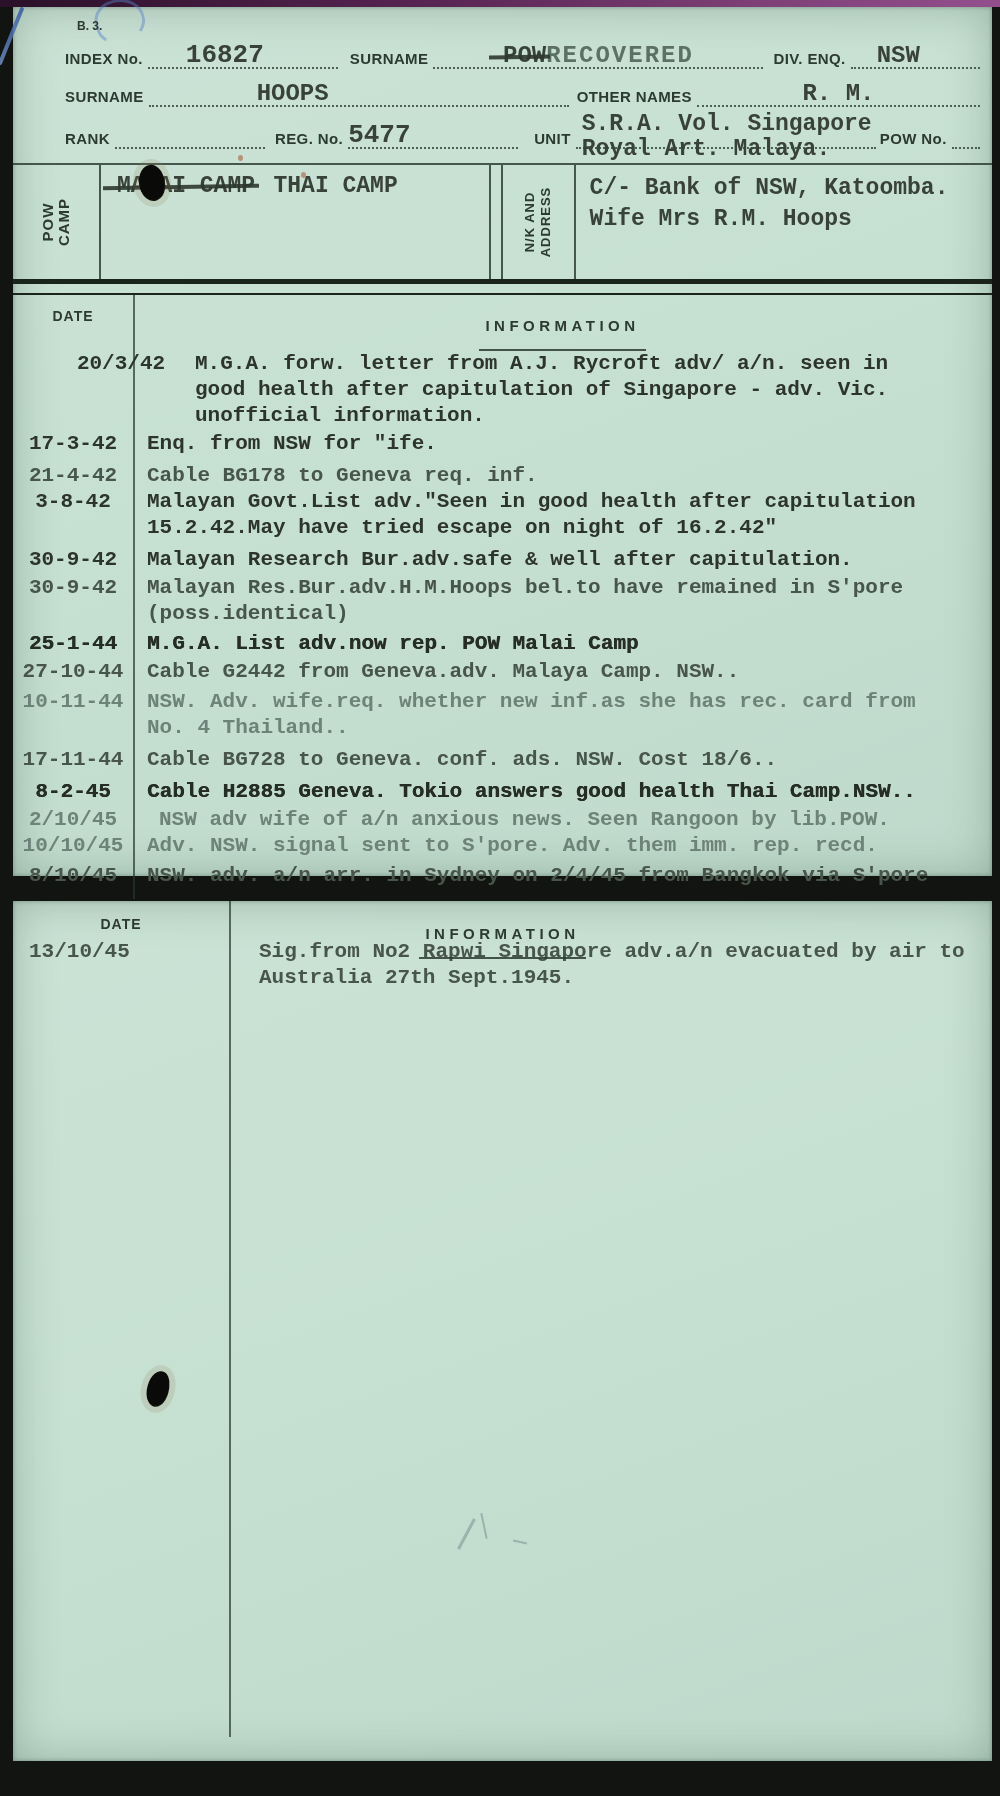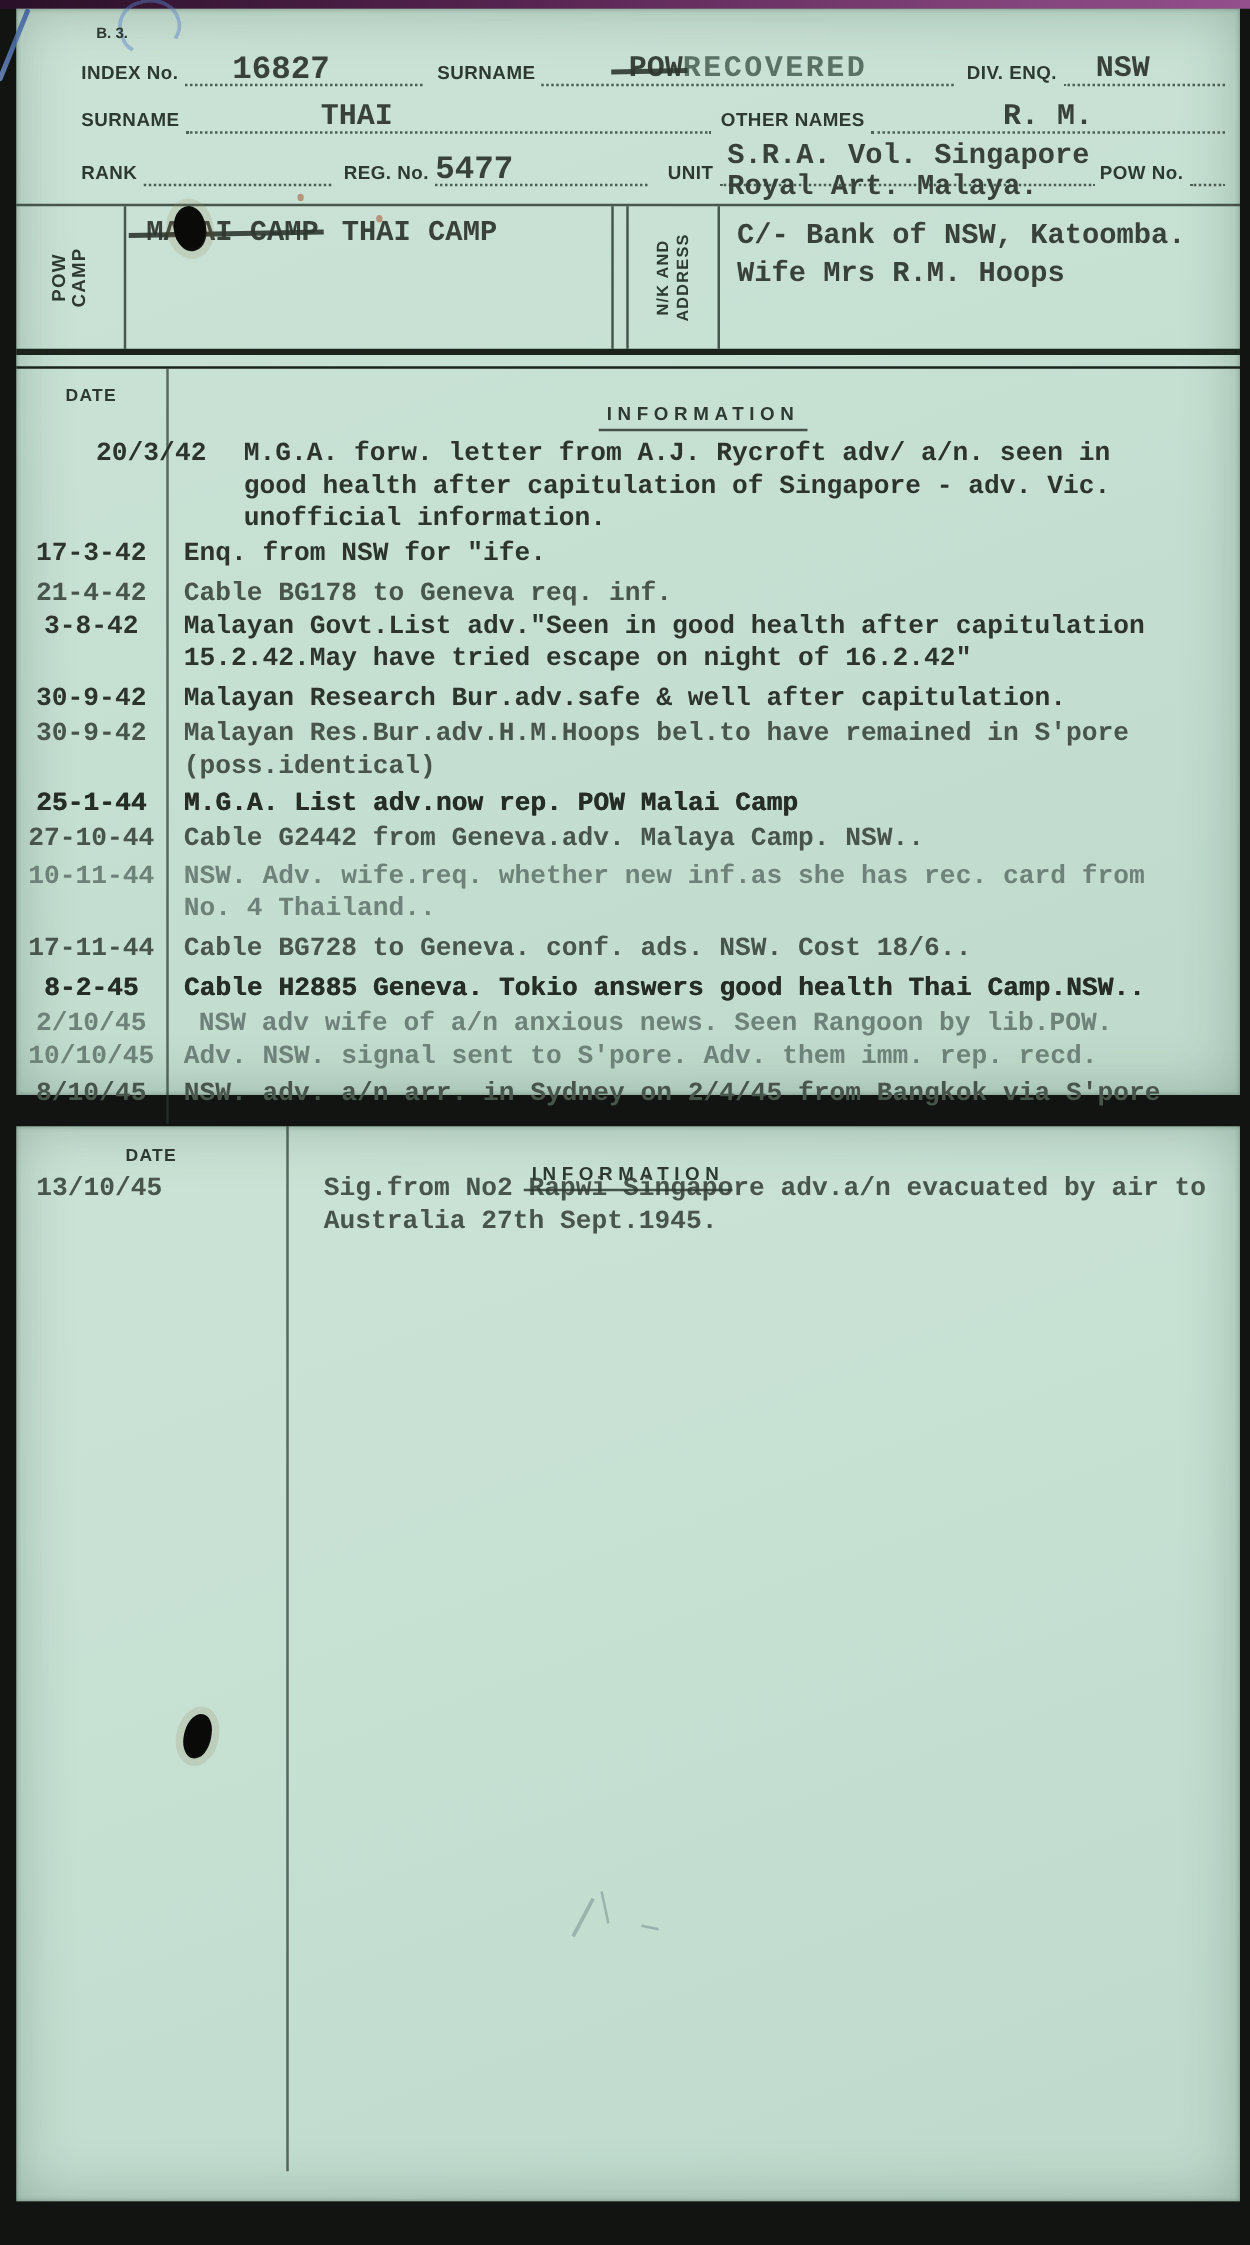--- a/index.html
+++ b/index.html
@@ -67,21 +67,21 @@
   .tw2::before{left:216px;}
   .tw1{height:604px;}
   .tw2{height:836px;}
   .thead{display:flex;align-items:center;height:42px;}
   .thead2{height:30px;padding-top:8px;}
   .th-date{flex:0 0 120px;text-align:center;font-weight:bold;font-size:14px;
            letter-spacing:1px;color:#2d3a31;}
   .tw2 .th-date{flex:0 0 216px;}
   .th-info{flex:1;display:flex;justify-content:center;}
   .th-info .hd{font-weight:bold;font-size:15px;letter-spacing:4.5px;color:#2d3a31;
-               border-bottom:2px solid rgba(45,58,49,.85);padding:0 6px 3px;margin-top:36px;}
+               border-bottom:2px solid rgba(45,58,49,.85);padding:0 6px 15px;margin-top:36px;}
   .tw2 .th-info .hd{transform:translateX(-108px);}
 
   .trow{display:flex;align-items:flex-start;}
   .typed2{font-family:"Liberation Mono","DejaVu Sans Mono",monospace;font-weight:bold;}
   .td{flex:0 0 120px;text-align:center;font-size:21px;line-height:26px;}
   .tw2 .td{flex:0 0 216px;text-align:left;padding-left:16px;}
   .ti{flex:1;padding-left:14px;white-space:pre-wrap;font-size:21px;line-height:26px;}
   .tone-dark{color:#2c342c;}
   .tone-normal{color:#48554b;}
   .tone-bold{color:#252d25;text-shadow:.4px 0 0 #252d25;}
@@ -133,21 +133,21 @@
     </span>
     <span class="lbl" style="margin-left:8px">DIV. ENQ.</span>
     <span class="dotfield grow">
       <span class="typed t24" style="margin-left:26px">NSW</span>
     </span>
   </div>
 
   <div class="hrow row2">
     <span class="lbl">SURNAME</span>
     <span class="dotfield" style="flex:0 0 420px">
-      <span class="typed t24" style="margin-left:108px">THAI</span>
+      <span class="typed t24" style="margin-left:108px">HOOPS</span>
     </span>
     <span class="lbl" style="margin-left:6px">OTHER NAMES</span>
     <span class="dotfield grow" style="justify-content:center">
       <span class="typed t24">R. M.</span>
     </span>
   </div>
 
   <div class="hrow row3">
     <span class="lbl">RANK</span>
     <span class="dotfield" style="flex:0 0 150px"></span>

